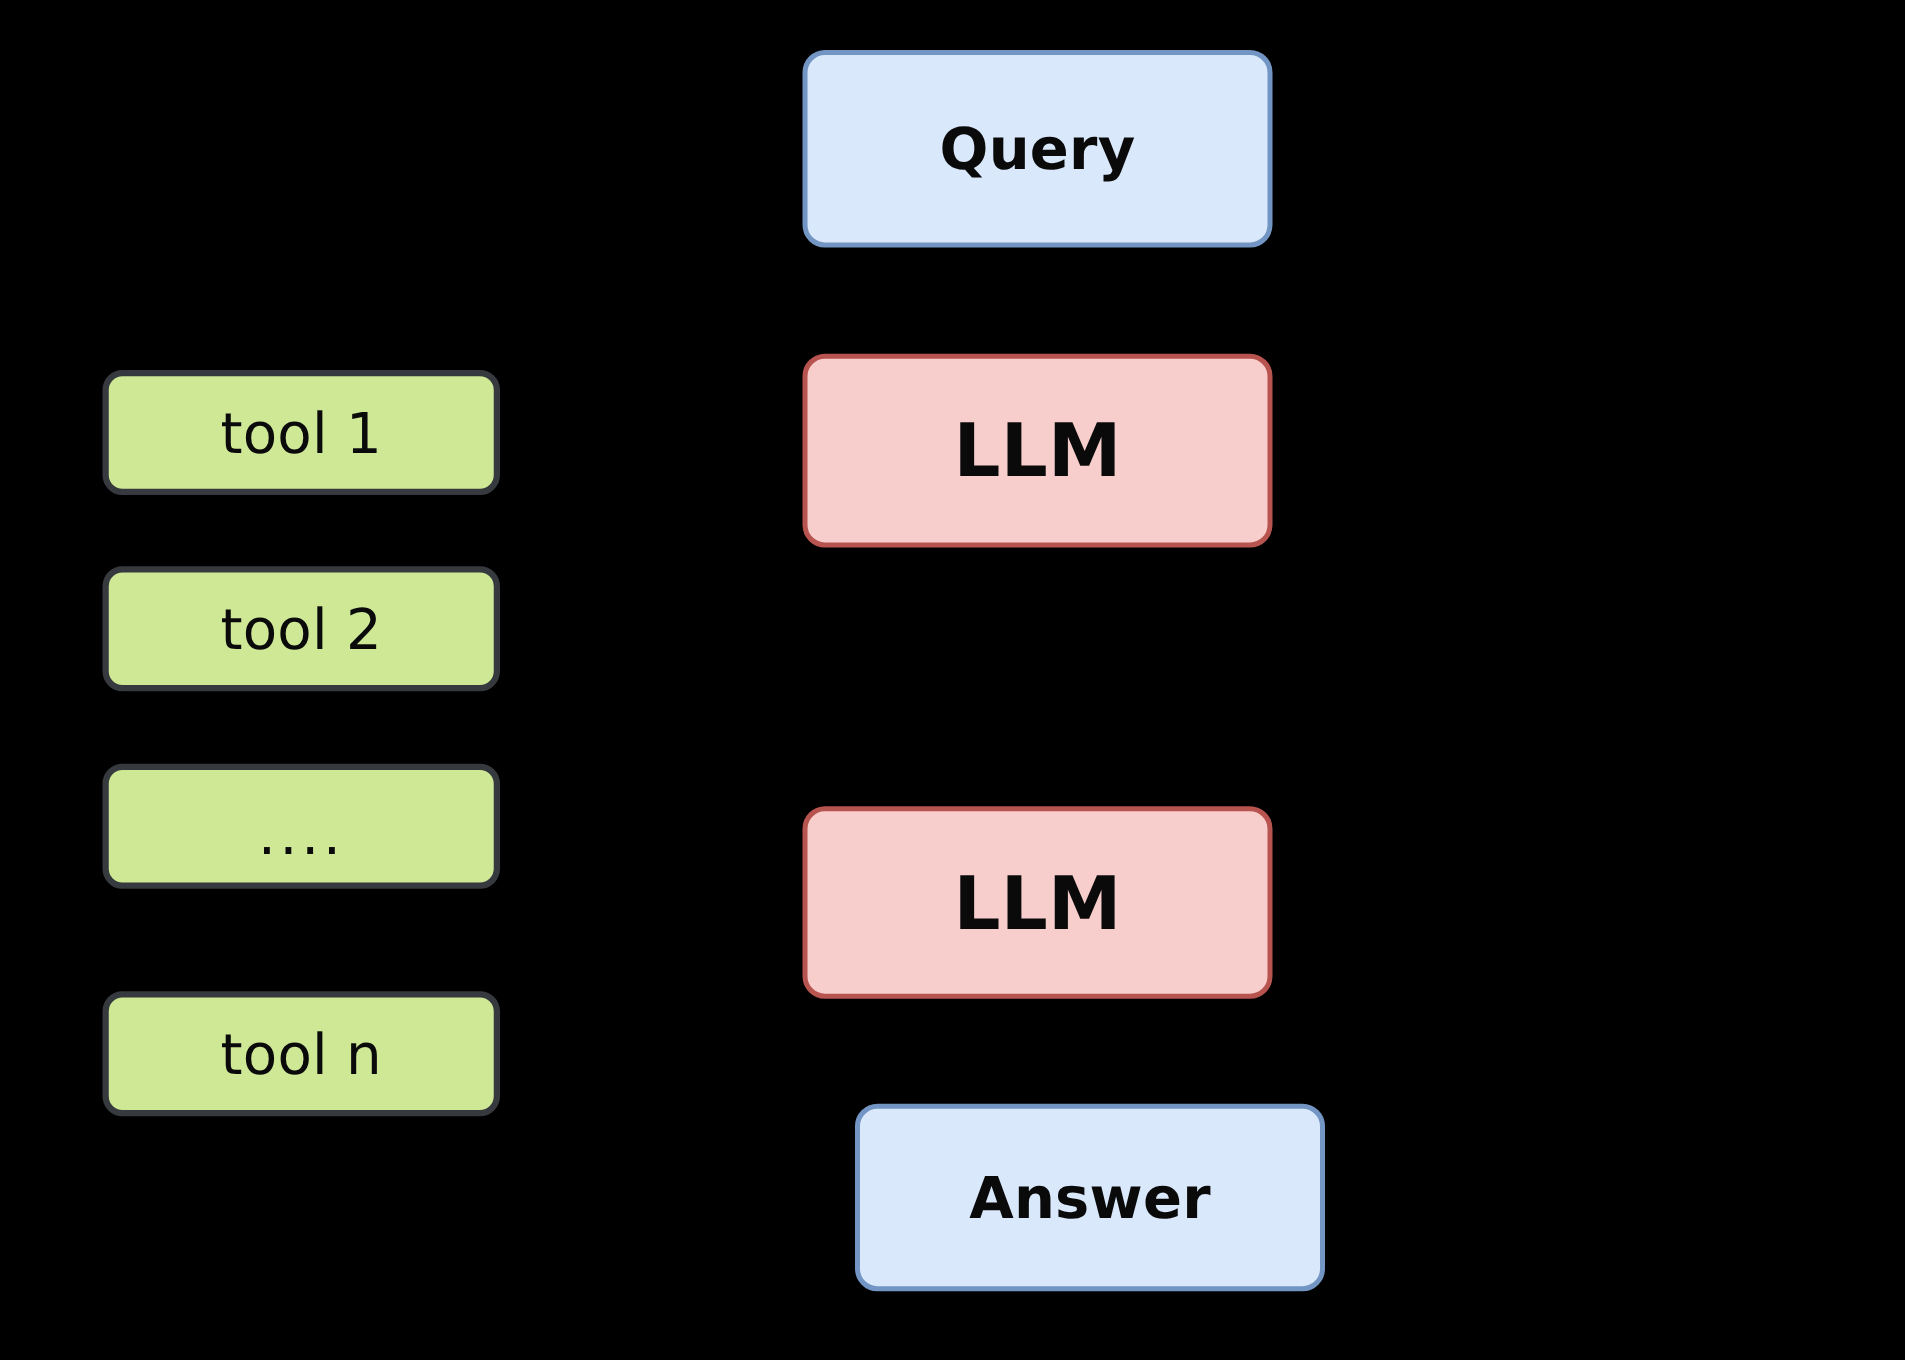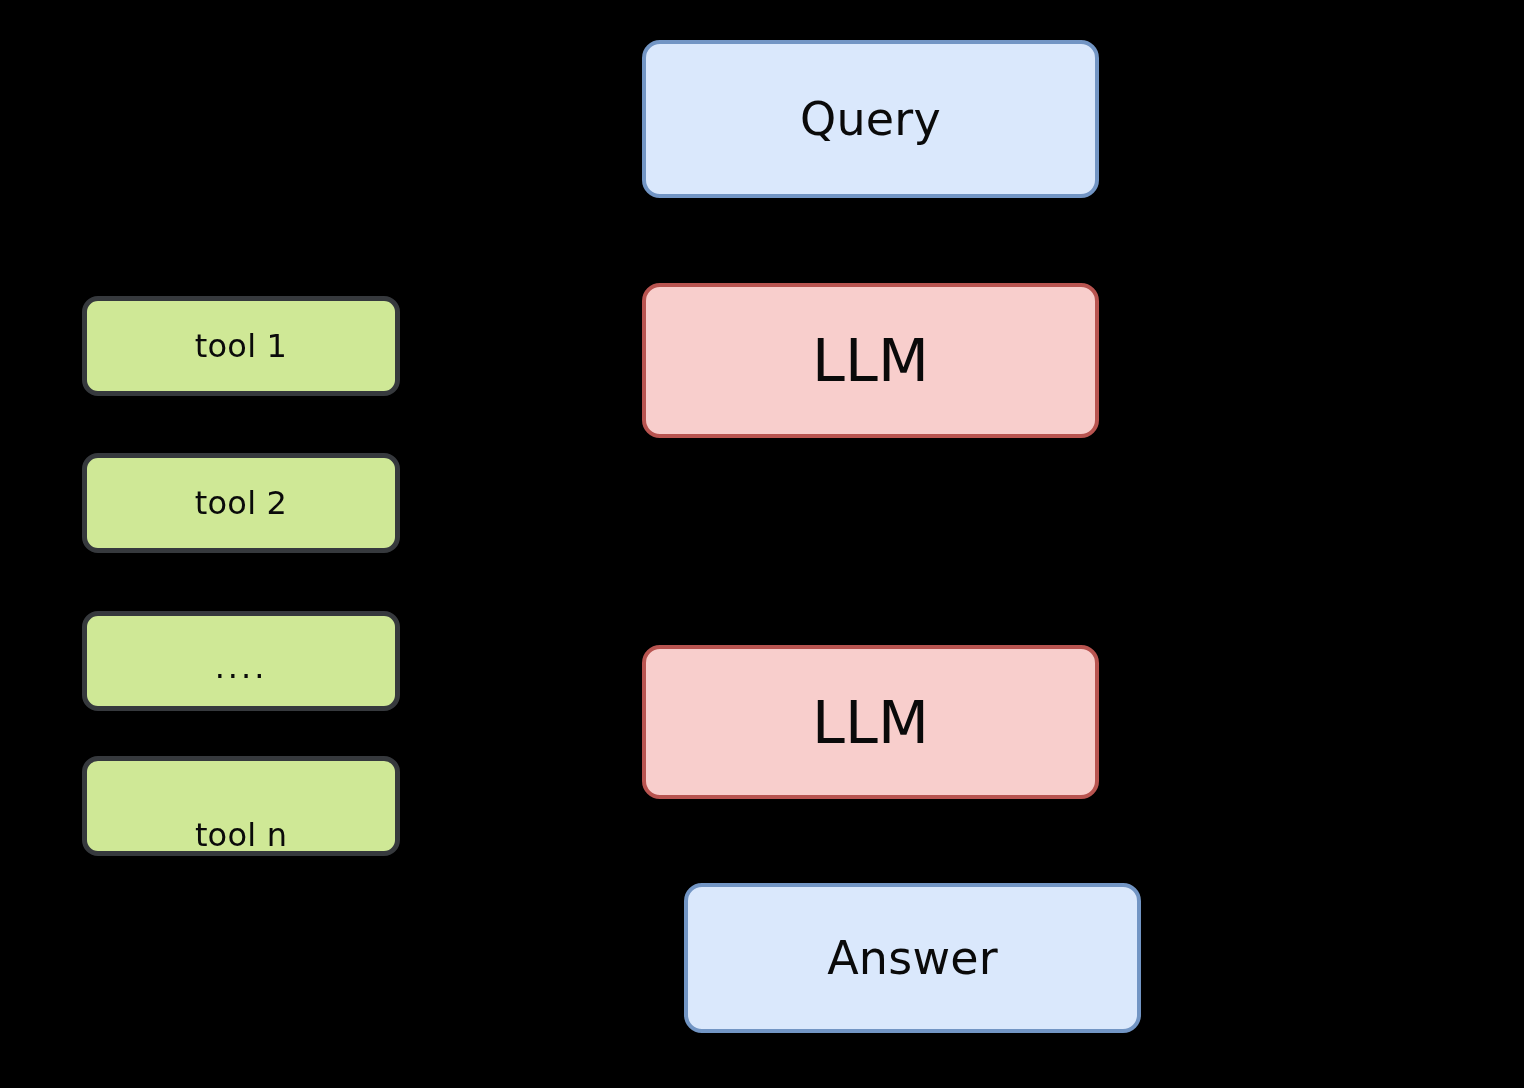--- a/index.html
+++ b/index.html
@@ -32,21 +32,22 @@
     border-radius: 18px;
     color: #0a0a0a;
     line-height: 1;
     letter-spacing: 0.2px;
     user-select: none;
   }
 
   
   .node.flow {
     left: 642px;
-    width: 457px;
+    width: 376px;
+    font-weight: bold;
   }
 
   .node.io {
     background: #dae8fc;
     border-color: #7295c4;
     font-size: 46px;
   }
 
   .node.model {
     background: #f8cecc;
@@ -56,32 +57,32 @@
 
   
   .node.tool {
     left: 82px;
     width: 318px;
     height: 100px;
     background: #cfe896;
     border-color: #36393d;
     border-width: 5px;
     border-radius: 16px;
-    font-size: 32px;
+    font-size: 45px;
   }
 
   #node-query   { top: 40px;  height: 158px; }
   #node-llm-1   { top: 283px; height: 155px; }
   #node-llm-2   { top: 645px; height: 154px; }
   #node-answer  { top: 883px; height: 150px; margin-left: 42px; }
 
   #node-tool-1  { top: 296px; }
   #node-tool-2  { top: 453px; }
   #node-tool-3  { top: 611px; }
-  #node-tool-4  { top: 756px; align-items: flex-end; }
+  #node-tool-4  { top: 793px; }
 
   
   #node-tool-3 .label {
     transform: translateY(6px);
     letter-spacing: 3px;
   }
 
   .label {
     display: block;
     pointer-events: none;

